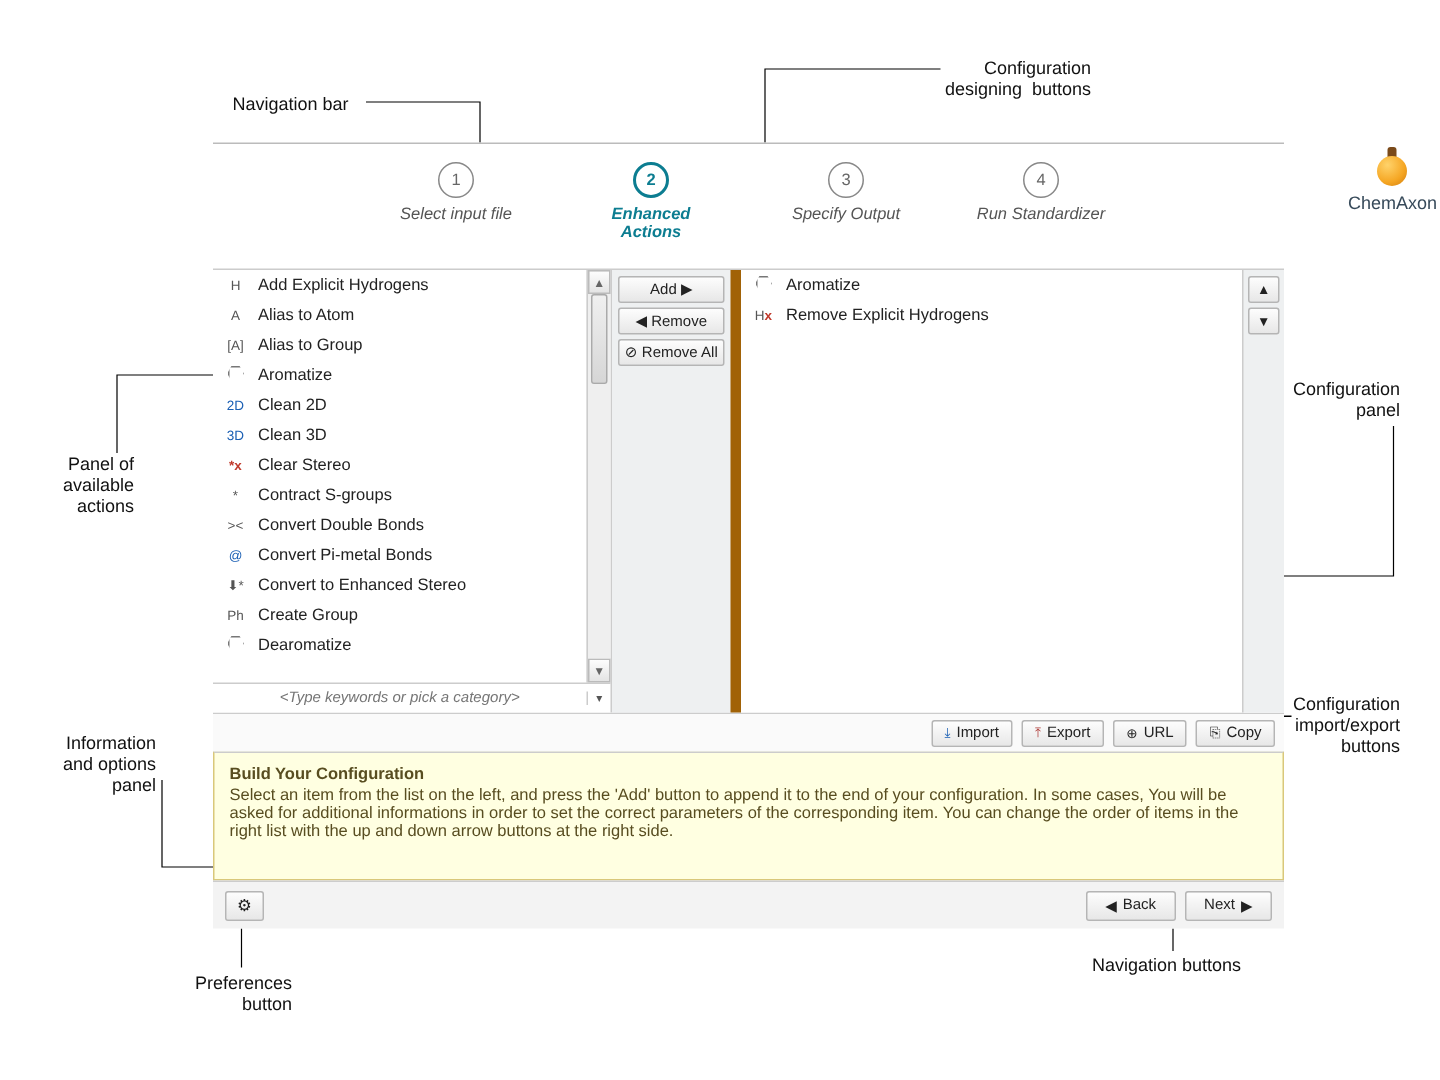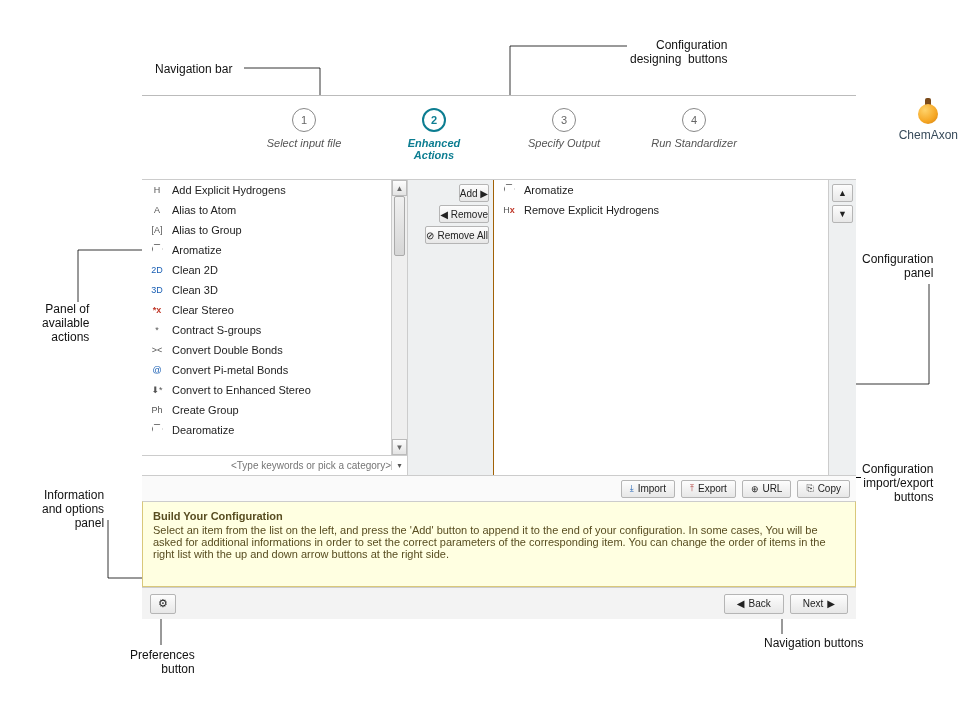--- a/index.html
+++ b/index.html
@@ -22,23 +22,23 @@
   .left-panel { width: 266px; display: flex; flex-direction: column; border-right: 1px solid #ccc; background: #fff; }
   .action-list { flex: 1; overflow: hidden; }
   .action-item { display: flex; align-items: center; gap: 6px; padding: 2px 6px; height: 20px; font-size: 11px; cursor: default; }
   .action-ico { width: 18px; text-align: center; font-size: 9px; color: #555; }
   .scrollbar-v { width: 16px; background: #e8e8e8; border-left: 1px solid #ccc; display: flex; flex-direction: column; }
   .sb-btn { height: 16px; display: flex; align-items: center; justify-content: center; font-size: 8px; color: #666; background: linear-gradient(#fdfdfd,#e4e4e4); border: 1px solid #bbb; }
   .sb-track { flex: 1; background: #efefef; position: relative; }
   .sb-thumb { position: absolute; left: 2px; right: 2px; top: 0; height: 60px; background: linear-gradient(#f0f0f0,#d6d6d6); border: 1px solid #aaa; border-radius: 2px; }
   .left-wrap { display: flex; flex: 1; }
   .filter-row { border-top: 1px solid #ccc; display: flex; align-items: center; height: 20px; }
-  .filter-input { flex: 1; border: none; text-align: right; font-size: 10px; color: #888; background: #fff; }
+  .filter-input { flex: 1; border: none; text-align: center; font-size: 10px; color: #888; font-style: italic; background: #fff; }
   .filter-dd { width: 16px; text-align: center; font-size: 8px; color: #555; border-left: 1px solid #ccc; }
-  .mid-panel { width: 86px; background: #eef0f1; border-right: 1px solid #a16207; padding: 4px; display: flex; flex-direction: column; gap: 3px; align-items: flex-end; }
+  .mid-panel { width: 86px; background: #eef0f1; border-right: 7px solid #a16207; padding: 4px; display: flex; flex-direction: column; gap: 3px; }
   .mid-btn { height: 18px; background: linear-gradient(#fdfdfd,#e7e7e7); border: 1px solid #b5b5b5; border-radius: 2px; font-size: 10px; display: flex; align-items: center; justify-content: center; gap: 3px; cursor: pointer; }
   .right-panel { flex: 1; display: flex; background: #fff; }
   .config-list { flex: 1; }
   .config-item { display: flex; align-items: center; gap: 6px; padding: 2px 6px; height: 20px; font-size: 11px; }
   .reorder { width: 28px; background: #eef0f1; border-left: 1px solid #ccc; padding: 4px 3px; display: flex; flex-direction: column; gap: 3px; }
   .reorder-btn { height: 18px; background: linear-gradient(#fdfdfd,#e7e7e7); border: 1px solid #b5b5b5; border-radius: 2px; display: flex; align-items: center; justify-content: center; font-size: 9px; cursor: pointer; }
   .io-row { height: 26px; border-top: 1px solid #ccc; background: #fafafa; display: flex; justify-content: flex-end; align-items: center; padding: 0 6px; gap: 6px; }
   .io-btn { height: 18px; padding: 0 8px; background: linear-gradient(#fdfdfd,#e7e7e7); border: 1px solid #b5b5b5; border-radius: 2px; font-size: 10px; display: flex; align-items: center; gap: 4px; cursor: pointer; }
   .io-ico { font-size: 9px; }
   .io-ico.blue { color: #1a5fb4; }
@@ -94,21 +94,21 @@
 <svg class="elbow" style="left:108px; top:520px;" width="50" height="70">
     <path d="M0 0 L0 58 L42 58" stroke="#000" fill="none" stroke-width="0.8"></path>
   </svg>
 
 <div class="annotation" style="left:130px; top:648px; white-space:pre;">Preferences
 button</div>
 <svg class="elbow" style="left:155px; top:605px;" width="20" height="44">
     <path d="M6 40 L6 0" stroke="#000" fill="none" stroke-width="0.8"></path>
   </svg>
 
-<div class="annotation" style="left:764px; top:636px;">Navigation buttons</div>
+<div class="annotation" style="left:728px; top:636px;">Navigation buttons</div>
 <svg class="elbow" style="left:776px; top:610px;" width="20" height="28">
     <path d="M6 24 L6 0" stroke="#000" fill="none" stroke-width="0.8"></path>
   </svg>
 
 <div class="brand">
   <div class="brand-logo">
       <div class="tip"></div>
       <div class="ball"></div>
     </div>
   <div class="brand-txt">ChemAxon</div>

